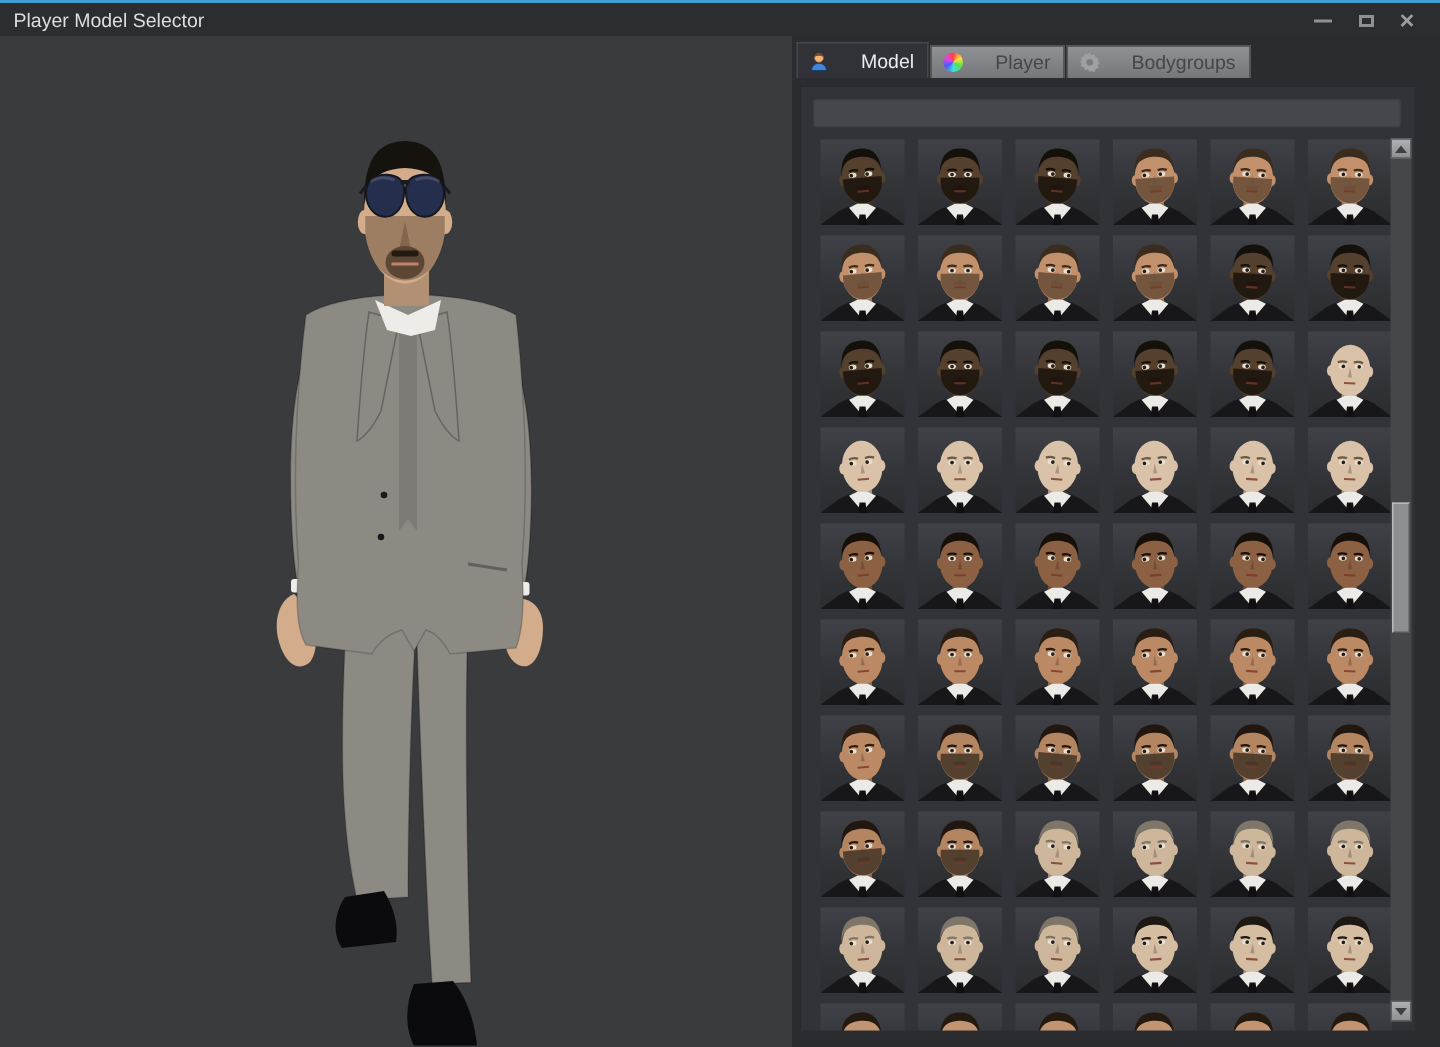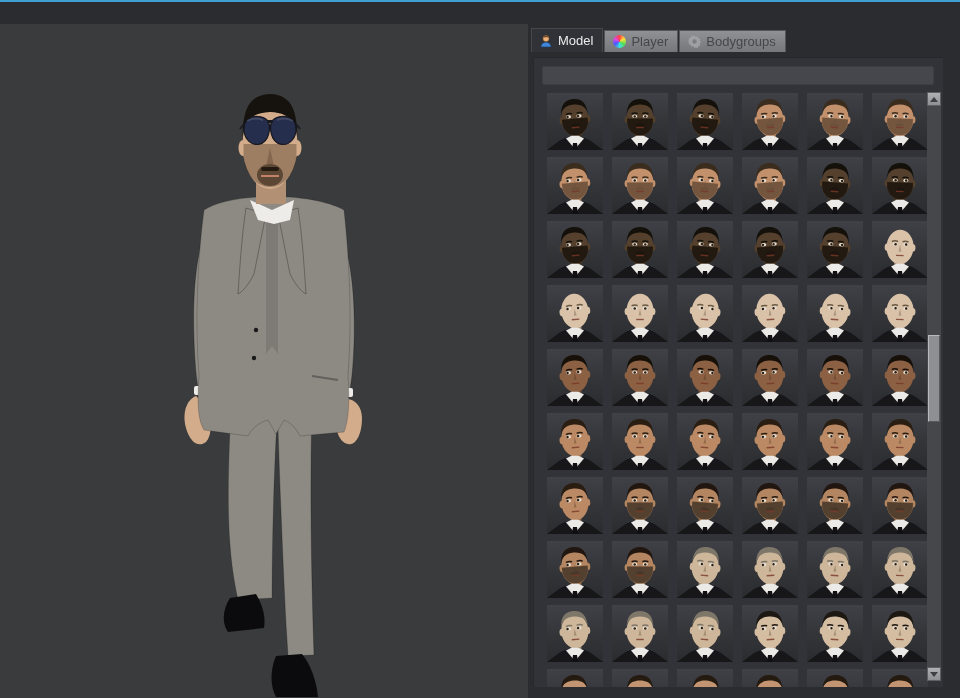--- a/index.html
+++ b/index.html
@@ -18,21 +18,21 @@
   .btn-max{left:901px;}
   .btn-close{left:928px;}
   .glyph-min{width:12px;height:2px;background:#8f9093;}
   .glyph-max{width:10px;height:8px;border:2px solid #8f9093;}
   .glyph-close{color:#9b9c9f;font-size:17px;font-weight:bold;line-height:1;margin-top:-2px;}
   
   .viewport{position:absolute;left:0;top:24px;width:528px;height:674px;background:#3a3b3d;overflow:hidden;cursor:grab;}
   
   .panel{position:absolute;left:528px;top:24px;width:432px;height:674px;background:#2b2c2f;}
   .tabbar{position:absolute;left:531px;top:28px;height:24px;display:flex;align-items:flex-end;}
-  .tab{height:22px;display:flex;align-items:center;gap:5px;padding:0 9px 0 7px;font-size:13px;
+  .tab{height:22px;display:flex;align-items:center;gap:21px;padding:0 9px 0 7px;font-size:13px;
        background:linear-gradient(#909194,#76777b);color:#45464a;border:1px solid #55565a;border-bottom:none;
        margin-right:1px;cursor:pointer;white-space:nowrap;}
   .tab.active{height:24px;background:#313237;color:#ececee;border:1px solid #46474b;border-bottom:none;}
   .tab-icon{width:14px;height:14px;display:inline-flex;align-items:center;justify-content:center;}
   .wheel{width:13px;height:13px;border-radius:50%;
          background:conic-gradient(#ff4040,#ffe040,#52e052,#40e0e0,#4858ff,#e048e0,#ff4040);}
   
   .panel-inset{position:absolute;left:533px;top:57px;width:410px;height:630px;background:#323338;
                border-top:1px solid #27282c;border-left:1px solid #27282c;overflow:hidden;}
   .search-input{position:absolute;left:8px;top:8px;width:392px;height:19px;background:#45474c;
@@ -55,20 +55,32 @@
   .sb-thumb{position:absolute;left:1px;top:243px;width:12px;height:87px;background:#8e8f93;
             border:1px solid #b9babd;border-right-color:#595a5e;border-bottom-color:#595a5e;cursor:pointer;}
 </style>
 </head>
 <body>
 
 <div class="window">
 
   <div class="accent-line" style="background: rgb(63, 158, 210);"></div>
 
+  <div class="titlebar">
+    <div class="title-text">Player Model Selector</div>
+    <div class="win-btn btn-min">
+      <span class="glyph-min"></span>
+    </div>
+    <div class="win-btn btn-max">
+      <span class="glyph-max"></span>
+    </div>
+    <div class="win-btn btn-close">
+      <span class="glyph-close">×</span>
+    </div>
+  </div>
 
   <div class="viewport" style="background: rgb(58, 59, 61); --suit: #8d8a84; --trouser: #8d8a83; --shirt: #eeece8; --tie: #0c0c0e; --skin: #d3ad8b; --hair: #16120d; --sunglasses: #262e4d; --shoe: #0b0b0d; --belt: #141416;">
     <svg width="528" height="674" viewBox="0 0 528 674">
 
       <path d="M214,192 C198,212 192,258 194,316 C195,344 197,360 199,368 L221,370 C218,330 216,268 224,210 Z" style="fill:var(--suit)" stroke="rgba(0,0,0,0.25)" stroke-width="1"></path>
       <path d="M330,192 C348,210 356,260 354,320 C353,348 351,362 349,370 L327,372 C330,330 332,270 326,210 Z" style="fill:var(--suit)" stroke="rgba(0,0,0,0.25)" stroke-width="1"></path>
       <rect x="194" y="362" width="25" height="9" rx="2" style="fill:var(--shirt)"></rect>
       <rect x="328" y="364" width="25" height="9" rx="2" style="fill:var(--shirt)"></rect>
       <path d="M196,372 C186,376 182,390 186,404 C190,418 198,424 206,418 C212,412 212,396 208,384 Z" style="fill:var(--skin)"></path>
       <path d="M340,376 C352,372 362,380 362,394 C362,410 356,422 348,420 C338,418 334,402 336,388 Z" style="fill:var(--skin)"></path>

